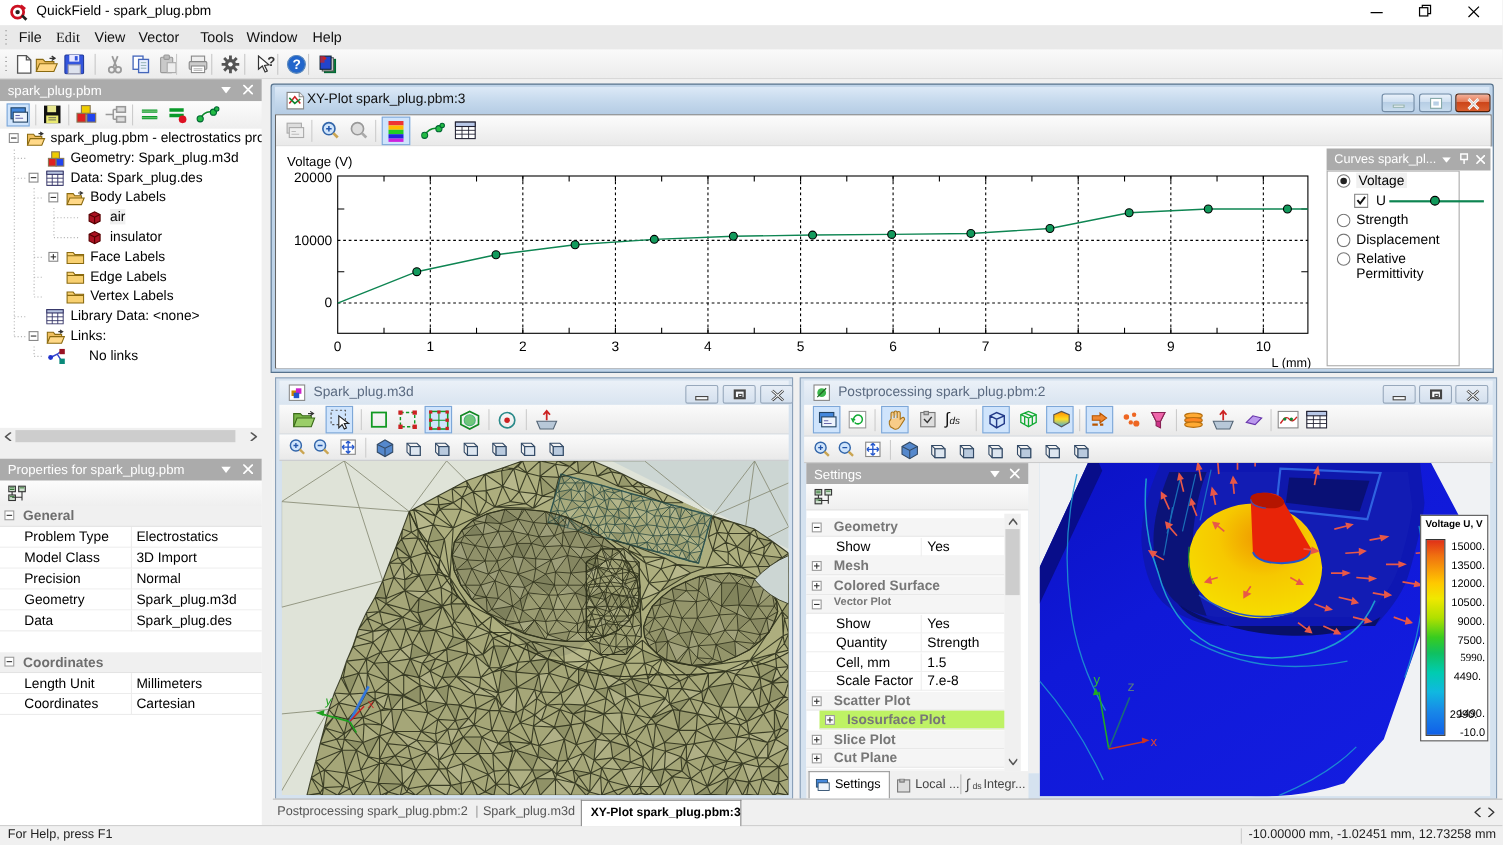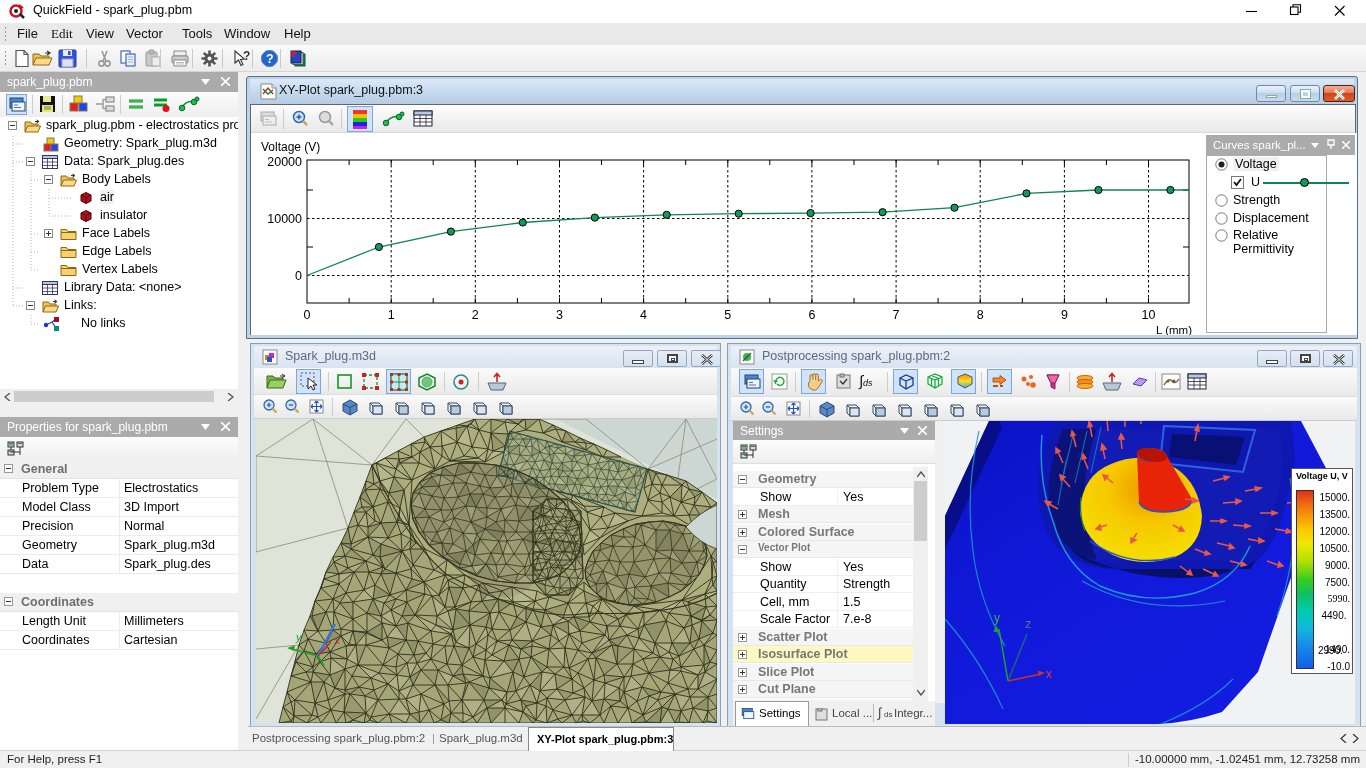--- a/index.html
+++ b/index.html
@@ -1354,21 +1354,21 @@
         <div class="abs" style="left:27px;top:1px;font-size:12.5px;">Scale Factor</div>
         <div class="abs" style="left:104px;top:0;width:1px;height:17px;background:#eee;"></div>
         <div class="abs" style="left:110px;top:1px;font-size:12.5px;">7.e-8</div>
       </div>
       <div class="abs" style="left:0;top:207.5px;width:180px;height:17px;background:#f5f5f5;border-bottom:1px solid #e8e8e8;">
         <div class="abs" style="left:5px;top:4px;width:9px;height:9px;border:1px solid #999;background:#fff;"></div>
         <div class="abs" style="left:7px;top:8px;width:5px;height:1px;background:#333;"></div>
         <div class="abs" style="left:9px;top:6px;width:1px;height:5px;background:#333;"></div>
         <div class="abs" style="left:25px;top:1px;font-size:12.5px;font-weight:bold;color:#777;">Scatter Plot</div>
       </div>
-      <div class="abs" style="left:0;top:225.0px;width:180px;height:17px;background:#fef9c3;border-bottom:1px solid #e8e8e8;">
+      <div class="abs" style="left:12px;top:225.0px;width:180px;height:17px;background:#bef264;border-bottom:1px solid #e8e8e8;">
         <div class="abs" style="left:5px;top:4px;width:9px;height:9px;border:1px solid #999;background:#fff;"></div>
         <div class="abs" style="left:7px;top:8px;width:5px;height:1px;background:#333;"></div>
         <div class="abs" style="left:9px;top:6px;width:1px;height:5px;background:#333;"></div>
         <div class="abs" style="left:25px;top:1px;font-size:12.5px;font-weight:bold;color:#777;">Isosurface Plot</div>
       </div>
       <div class="abs" style="left:0;top:242.5px;width:180px;height:17px;background:#f5f5f5;border-bottom:1px solid #e8e8e8;">
         <div class="abs" style="left:5px;top:4px;width:9px;height:9px;border:1px solid #999;background:#fff;"></div>
         <div class="abs" style="left:7px;top:8px;width:5px;height:1px;background:#333;"></div>
         <div class="abs" style="left:9px;top:6px;width:1px;height:5px;background:#333;"></div>
         <div class="abs" style="left:25px;top:1px;font-size:12.5px;font-weight:bold;color:#777;">Slice Plot</div>

